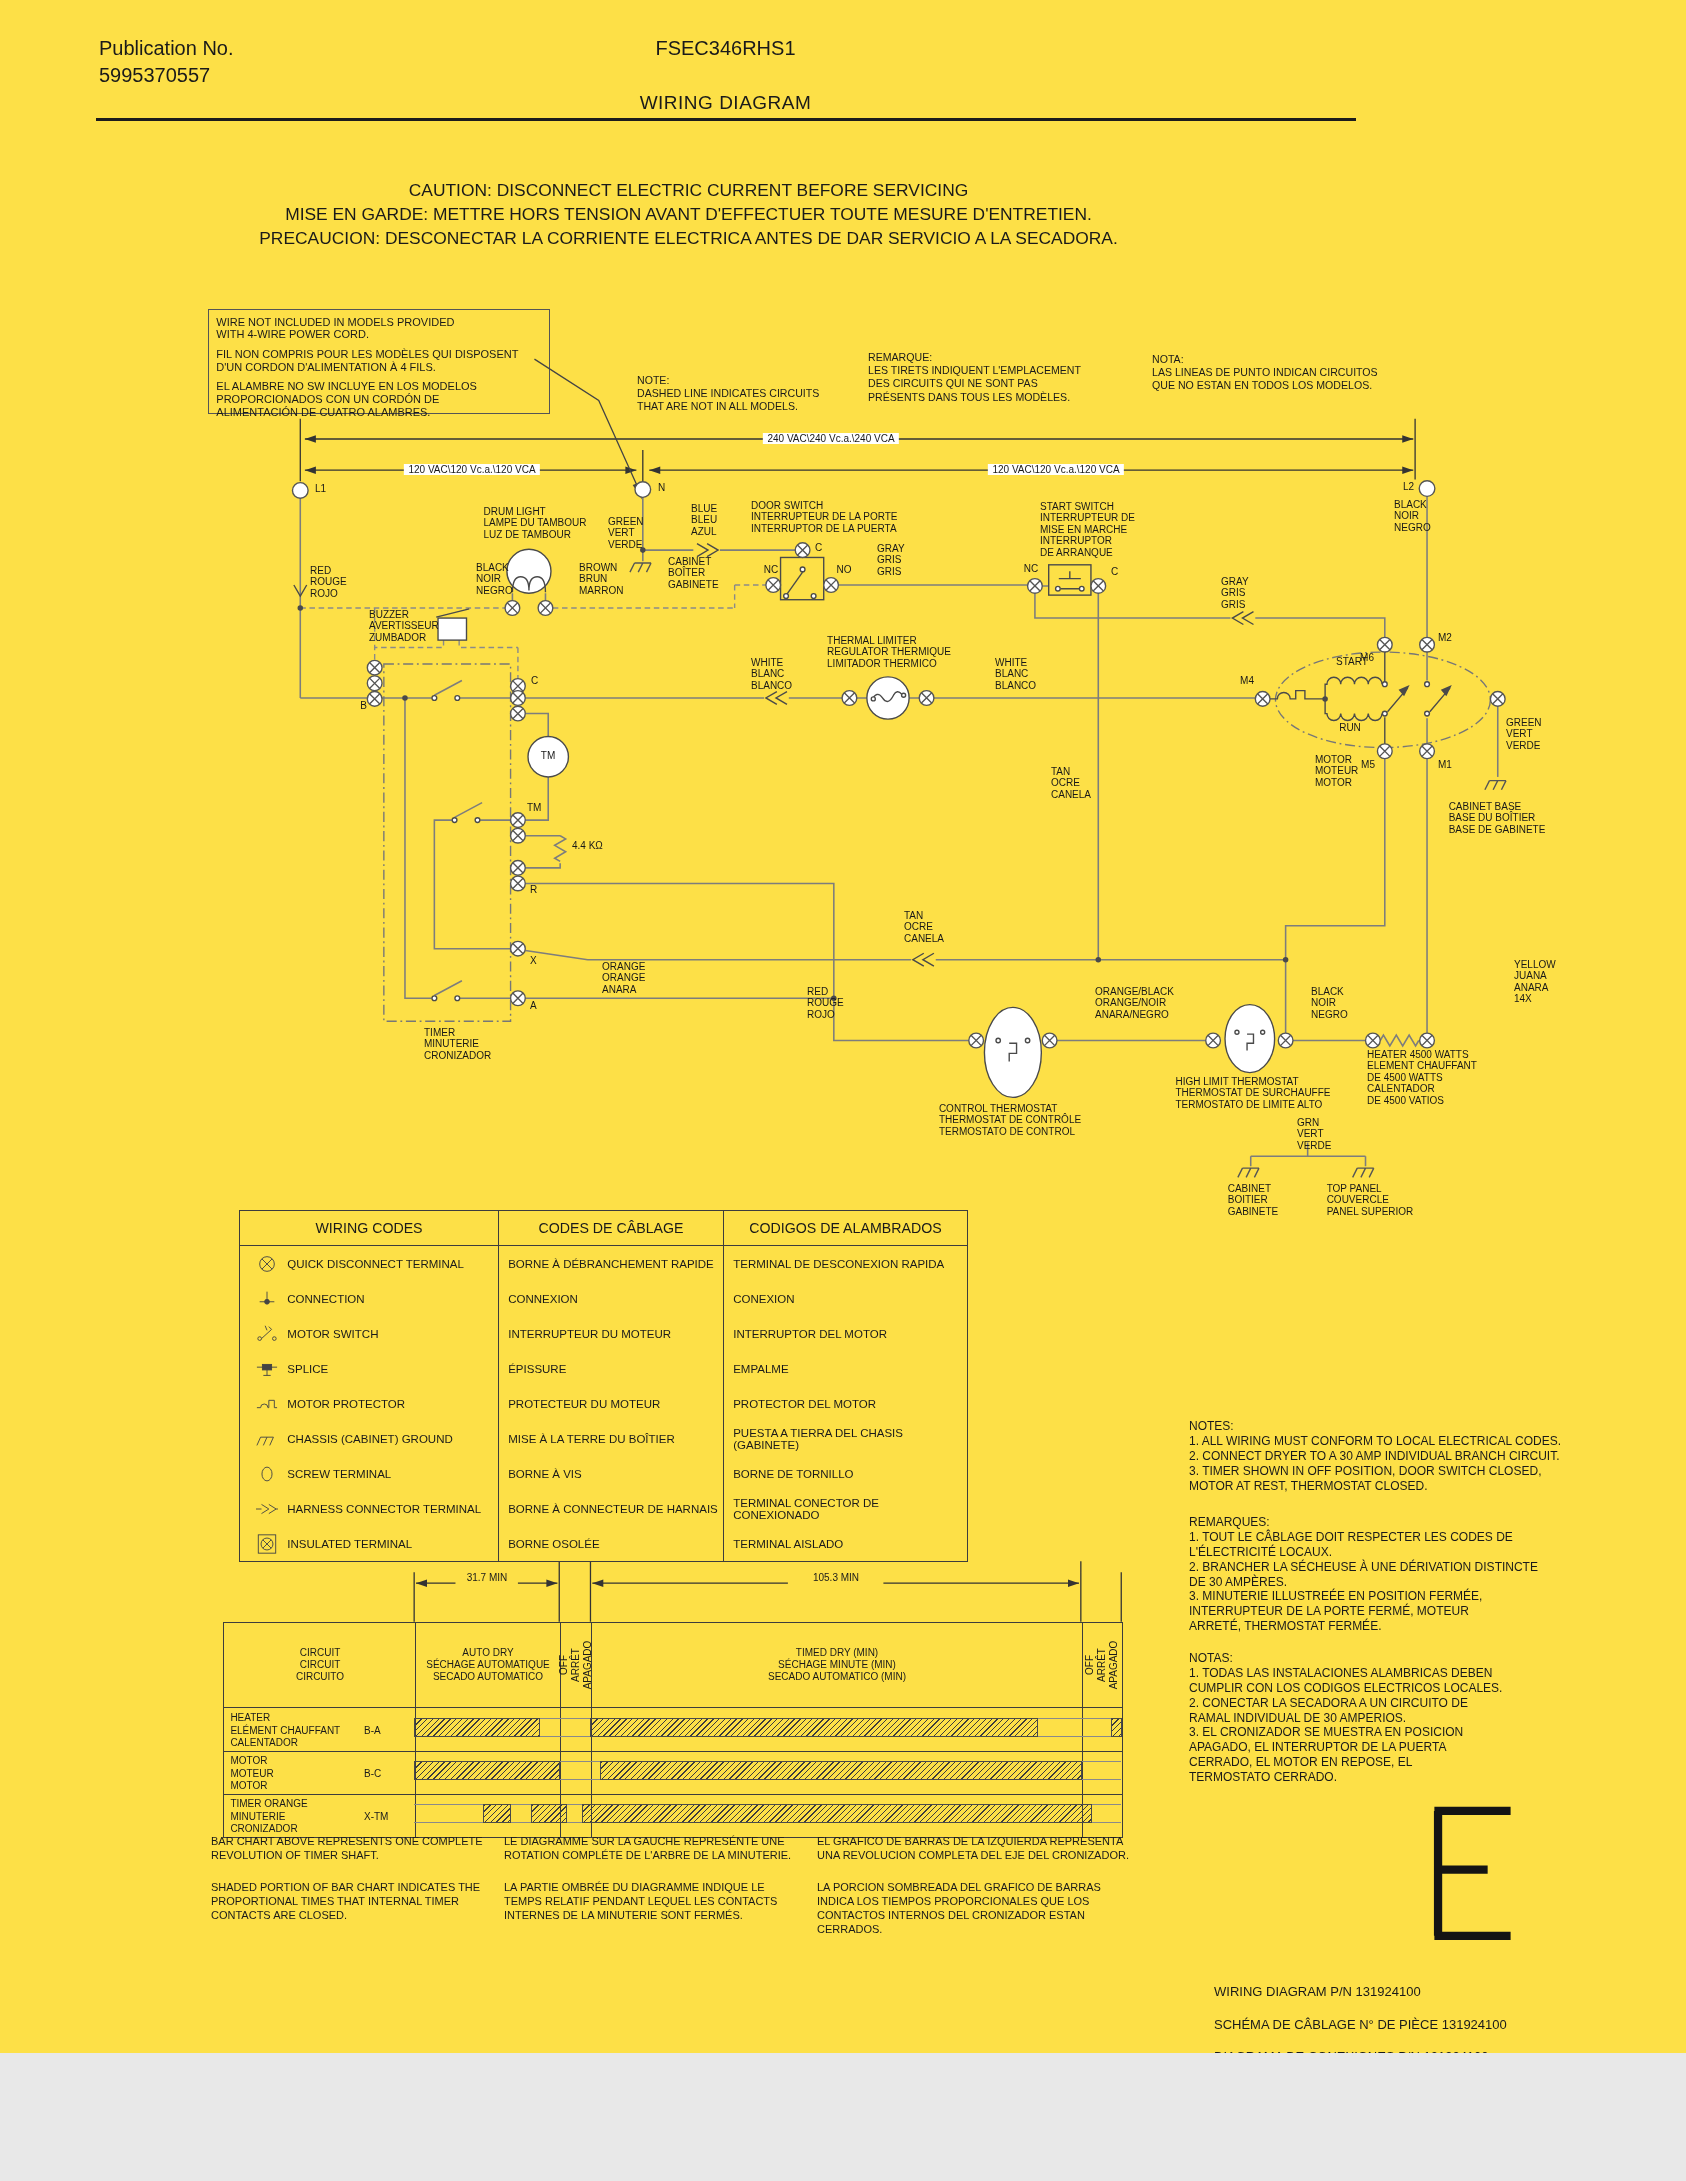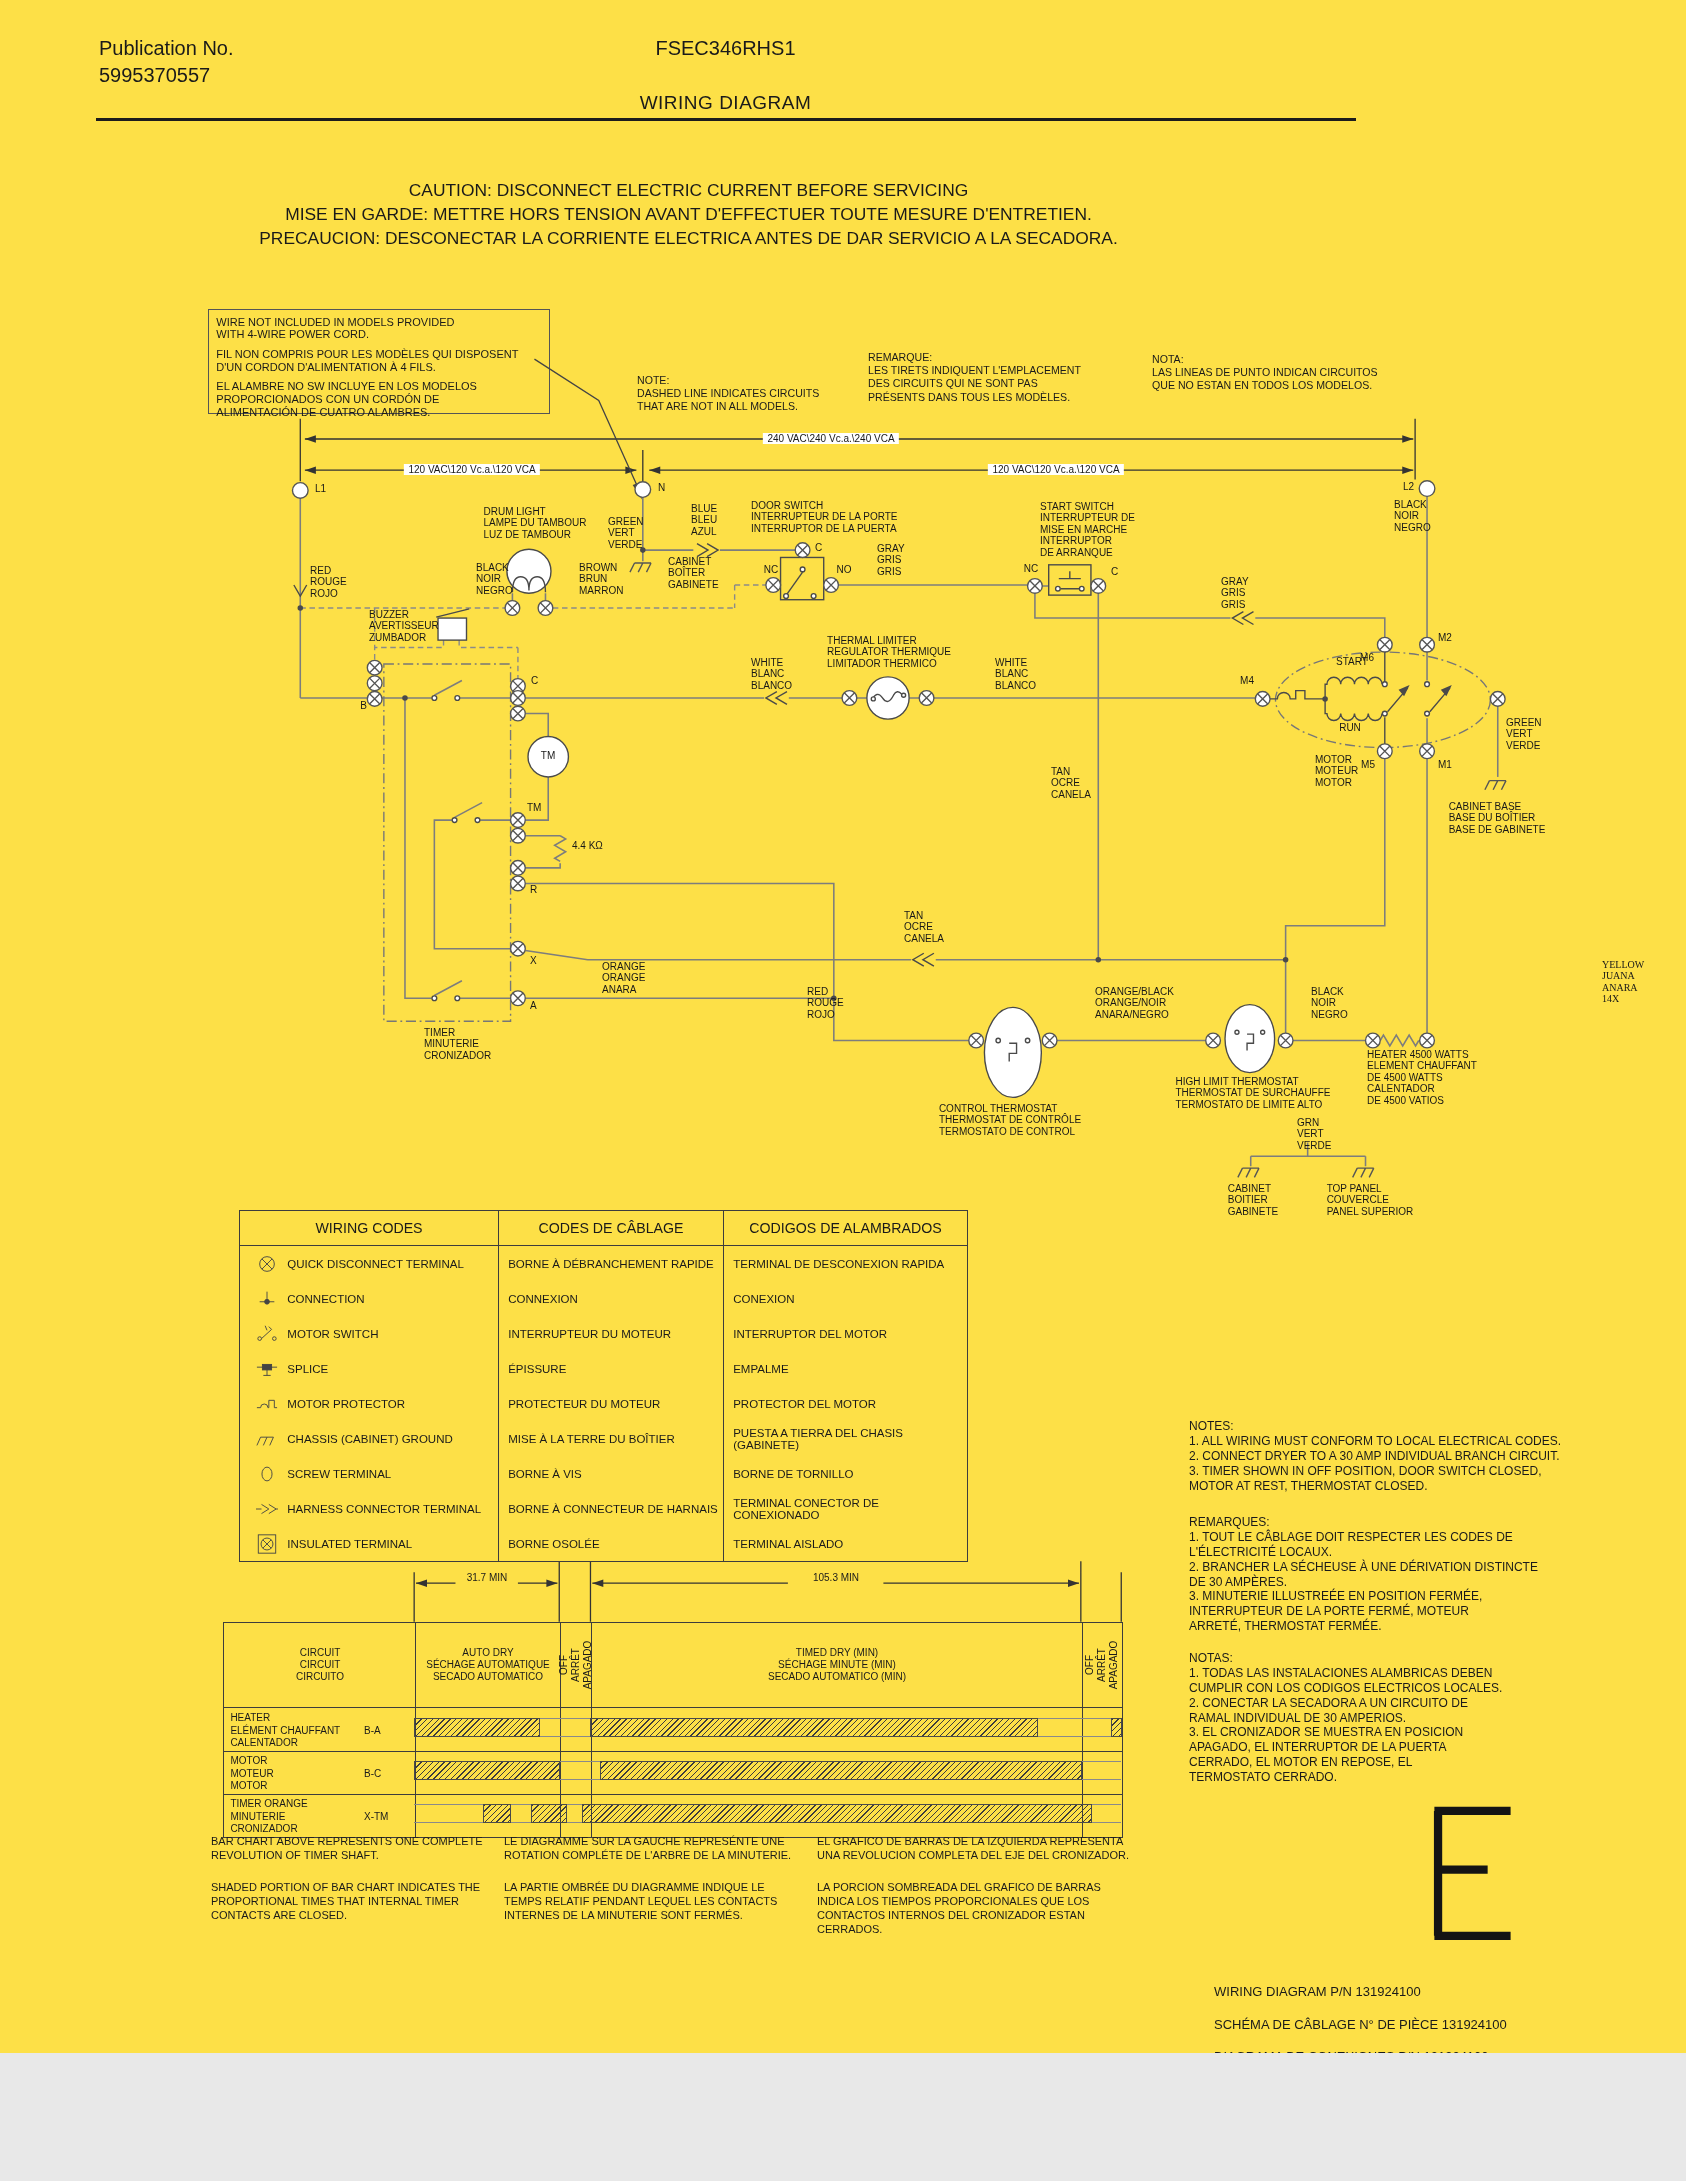--- a/index.html
+++ b/index.html
@@ -410,21 +410,21 @@
 THERMOSTAT DE SURCHAUFFE
 TERMOSTATO DE LIMITE ALTO</div>
       <div class="dl" style="left: 1311px; top: 986px;">BLACK
 NOIR
 NEGRO</div>
       <div class="dl" style="left: 1422px; top: 1049px; transform: translateX(-50%);">HEATER 4500 WATTS
 ELEMENT CHAUFFANT
 DE 4500 WATTS
 CALENTADOR
 DE 4500 VATIOS</div>
-      <div class="dl" style="left: 1602px; top: 959px; font-family: Liberation Serif, serif;">YELLOW
+      <div class="dl" style="left: 1514px; top: 959px;">YELLOW
 JUANA
 ANARA
 14X</div>
       <div class="dl" style="left: 1297px; top: 1117px;">GRN
 VERT
 VERDE</div>
       <div class="dl" style="left: 1253px; top: 1183px; transform: translateX(-50%);">CABINET
 BOITIER
 GABINETE</div>
       <div class="dl" style="left: 1370px; top: 1183px; transform: translateX(-50%);">TOP PANEL

